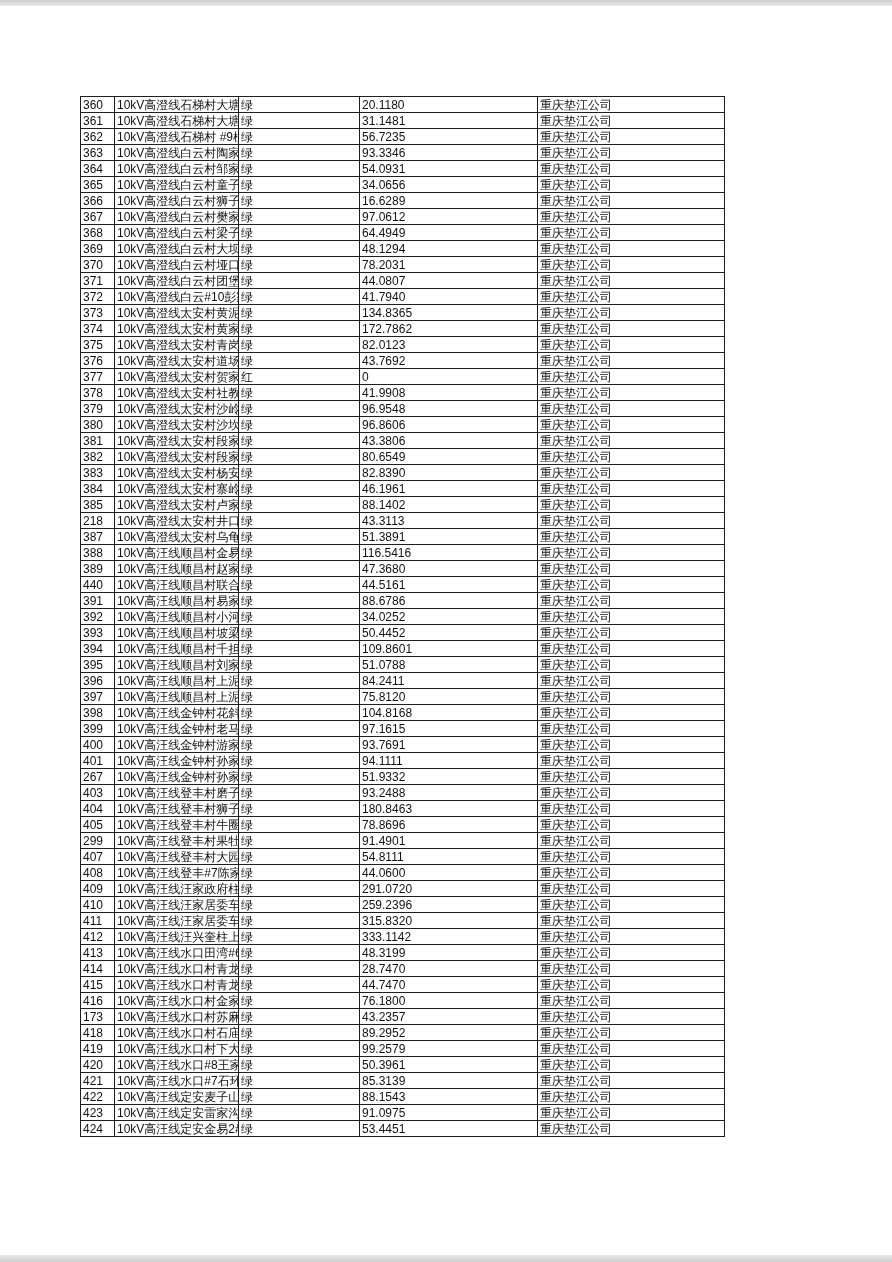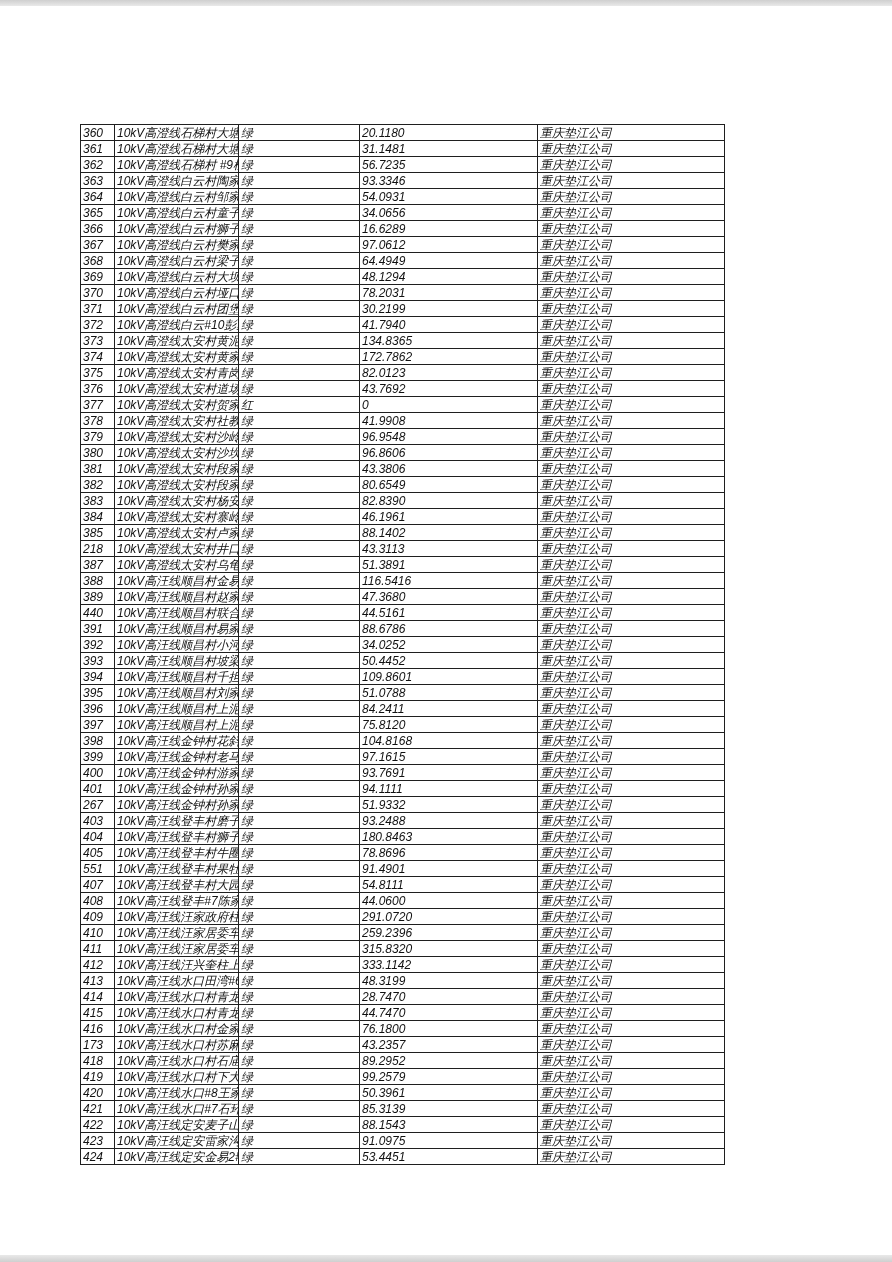--- a/index.html
+++ b/index.html
@@ -10,23 +10,22 @@
     background:#ffffff;
     font-family:"Liberation Sans", sans-serif;
     overflow:hidden;
   }
   .page-edge { position:absolute; left:0; width:100%; background:linear-gradient(#cfcfcf,#e9e9e9); }
   .page-edge.top { top:0; height:6px; }
   .page-edge.bottom { bottom:0; height:7px; background:linear-gradient(#e9e9e9,#cfcfcf); }
 
   .sheet {
     position:absolute;
-    left:80px; top:124px;
+    left:80px; top:96px;
     width:644px;
-    font-style:italic;
   }
   table.data-table {
     border-collapse:collapse;
     table-layout:fixed;
     width:644px;
   }
   table.data-table td {
     border:1px solid #1f1f1f;
     height:16px;
     font-size:12px;
@@ -138,21 +137,21 @@
           <td class="c-idx">370</td>
           <td class="c-name">10kV高澄线白云村垭口湾</td>
           <td class="c-status">绿</td>
           <td class="c-value">78.2031</td>
           <td class="c-company">重庆垫江公司</td>
         </tr>
         <tr>
           <td class="c-idx">371</td>
           <td class="c-name">10kV高澄线白云村团堡坡</td>
           <td class="c-status">绿</td>
-          <td class="c-value">30.2199</td>
+          <td class="c-value">44.0807</td>
           <td class="c-company">重庆垫江公司</td>
         </tr>
         <tr>
           <td class="c-idx">372</td>
           <td class="c-name">10kV高澄线白云#10彭家</td>
           <td class="c-status">绿</td>
           <td class="c-value">41.7940</td>
           <td class="c-company">重庆垫江公司</td>
         </tr>
         <tr>
@@ -380,21 +379,21 @@
           <td class="c-company">重庆垫江公司</td>
         </tr>
         <tr>
           <td class="c-idx">405</td>
           <td class="c-name">10kV高汪线登丰村牛圈坡</td>
           <td class="c-status">绿</td>
           <td class="c-value">78.8696</td>
           <td class="c-company">重庆垫江公司</td>
         </tr>
         <tr>
-          <td class="c-idx">551</td>
+          <td class="c-idx">299</td>
           <td class="c-name">10kV高汪线登丰村果牡园</td>
           <td class="c-status">绿</td>
           <td class="c-value">91.4901</td>
           <td class="c-company">重庆垫江公司</td>
         </tr>
         <tr>
           <td class="c-idx">407</td>
           <td class="c-name">10kV高汪线登丰村大园子</td>
           <td class="c-status">绿</td>
           <td class="c-value">54.8111</td>

